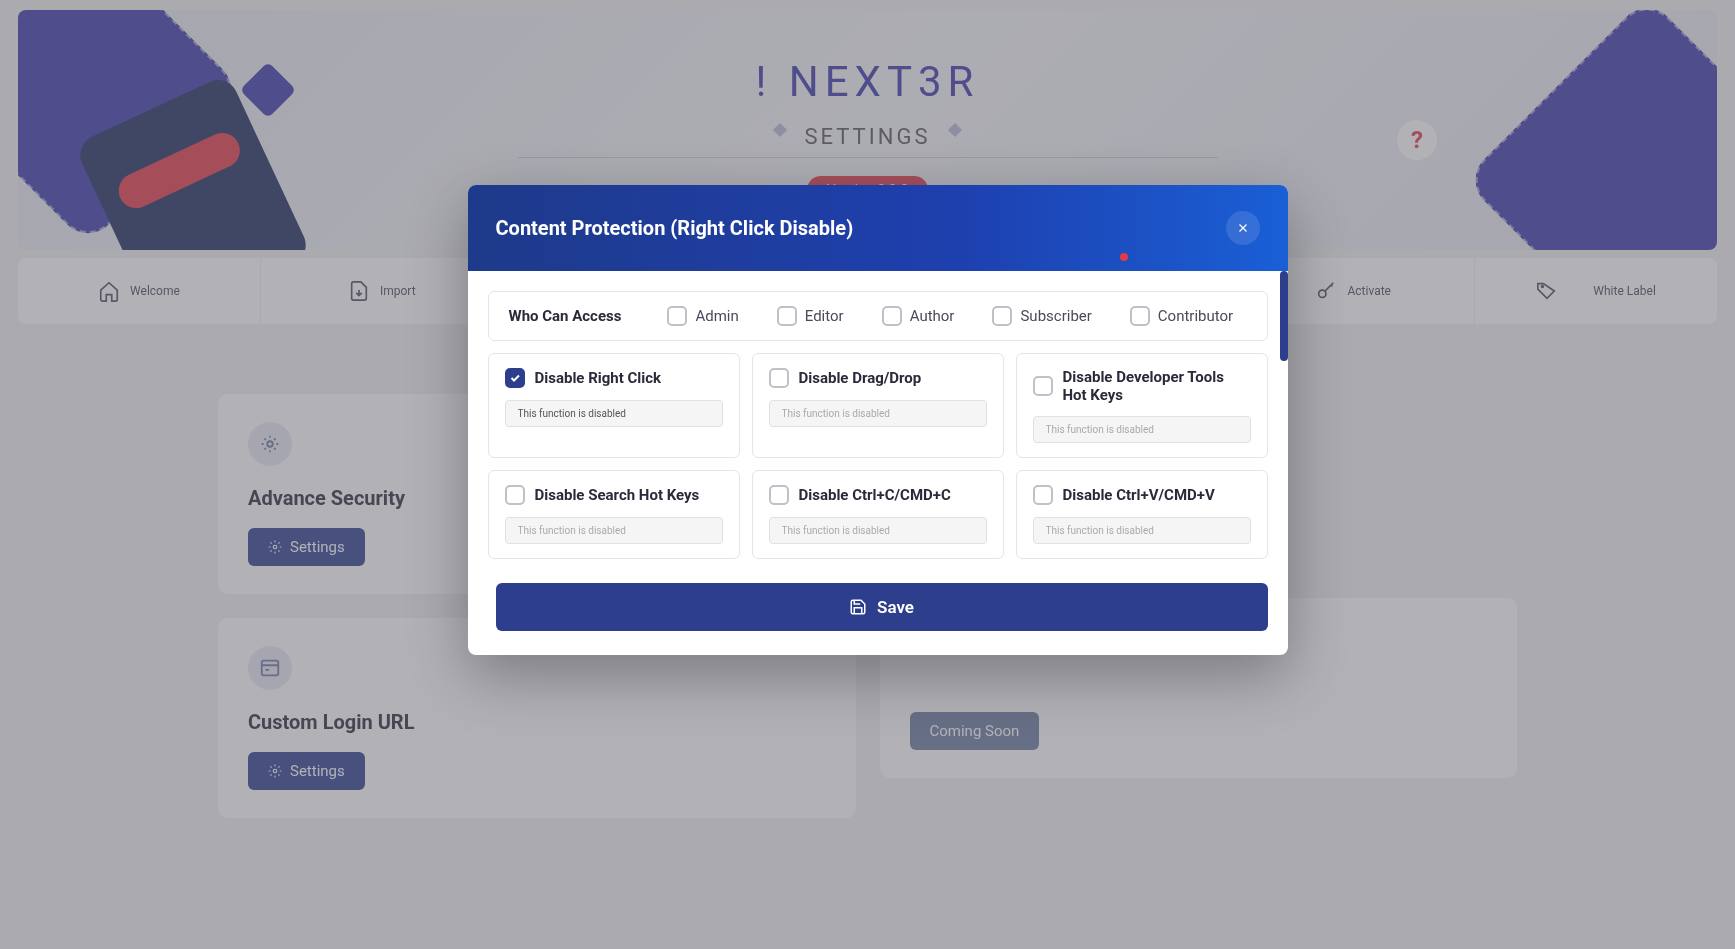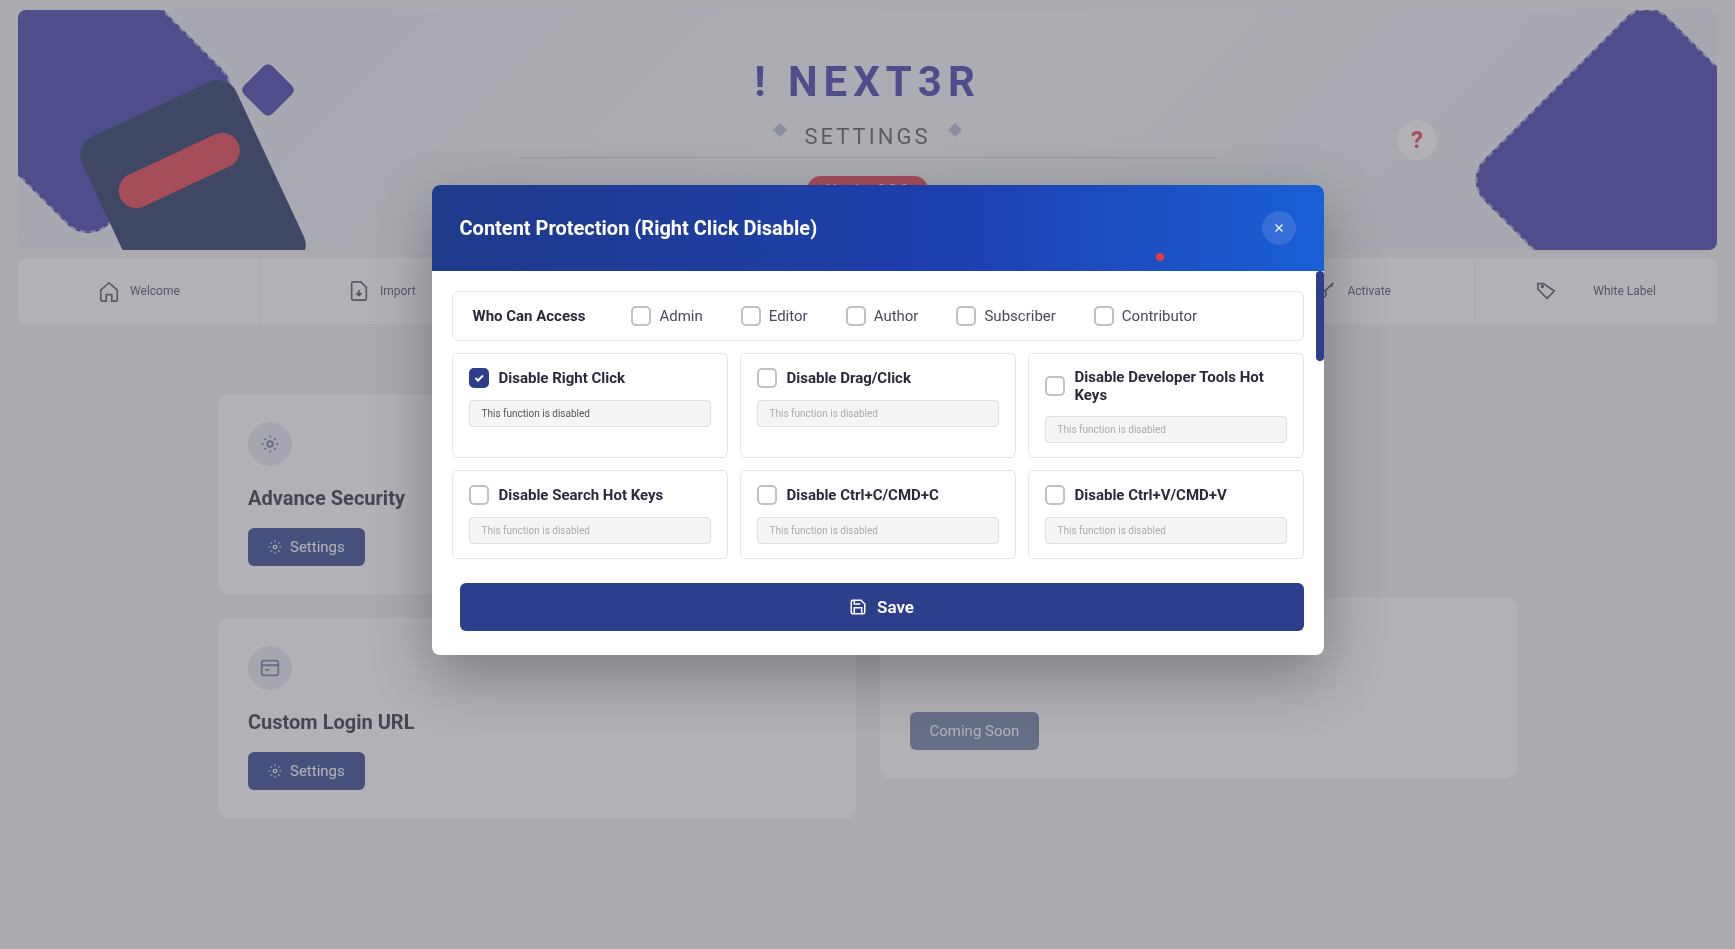--- a/index.html
+++ b/index.html
@@ -67,21 +67,21 @@
       border-radius: 50%;
       display: flex;
       align-items: center;
       justify-content: center;
       color: #e63946;
       font-size: 24px;
       font-weight: bold;
     }
     .banner-title {
       font-size: 42px;
-      font-weight: 700;
+      font-weight: 400;
       color: #3b37a8;
       letter-spacing: 6px;
     }
     .banner-subtitle {
       font-size: 22px;
       color: #555;
       letter-spacing: 3px;
       margin-top: 12px;
     }
     .banner-hr {
@@ -173,21 +173,21 @@
     .modal-overlay {
       position: absolute;
       inset: 0;
       background: rgba(100,100,110,0.5);
       display: flex;
       align-items: flex-start;
       justify-content: center;
       padding-top: 185px;
     }
     .modal {
-      width: 892px;
+      width: 820px;
       background: white;
       border-radius: 8px;
       overflow: hidden;
       box-shadow: 0 20px 60px rgba(0,0,0,0.3);
       margin-left: 20px;
     }
     .modal-header {
       background: linear-gradient(90deg, #1e3a8a 0%, #1e40af 60%, #1a5fd6 100%);
       color: white;
       padding: 26px 28px;
@@ -438,21 +438,21 @@
                   <path d="M5 12l5 5L20 7"></path>
                 </svg>
             </div>
             <span class="option-title">Disable Right Click</span>
           </div>
           <input class="option-input" value="This function is disabled" style="">
         </div>
         <div class="option-card">
           <div class="option-header">
             <div class="checkbox"></div>
-            <span class="option-title">Disable Drag/Click</span>
+            <span class="option-title">Disable Drag/Drop</span>
           </div>
           <input class="option-input" placeholder="This function is disabled" style="">
         </div>
         <div class="option-card">
           <div class="option-header">
             <div class="checkbox"></div>
             <span class="option-title">Disable Developer Tools Hot Keys</span>
           </div>
           <input class="option-input" placeholder="This function is disabled" style="">
         </div>

